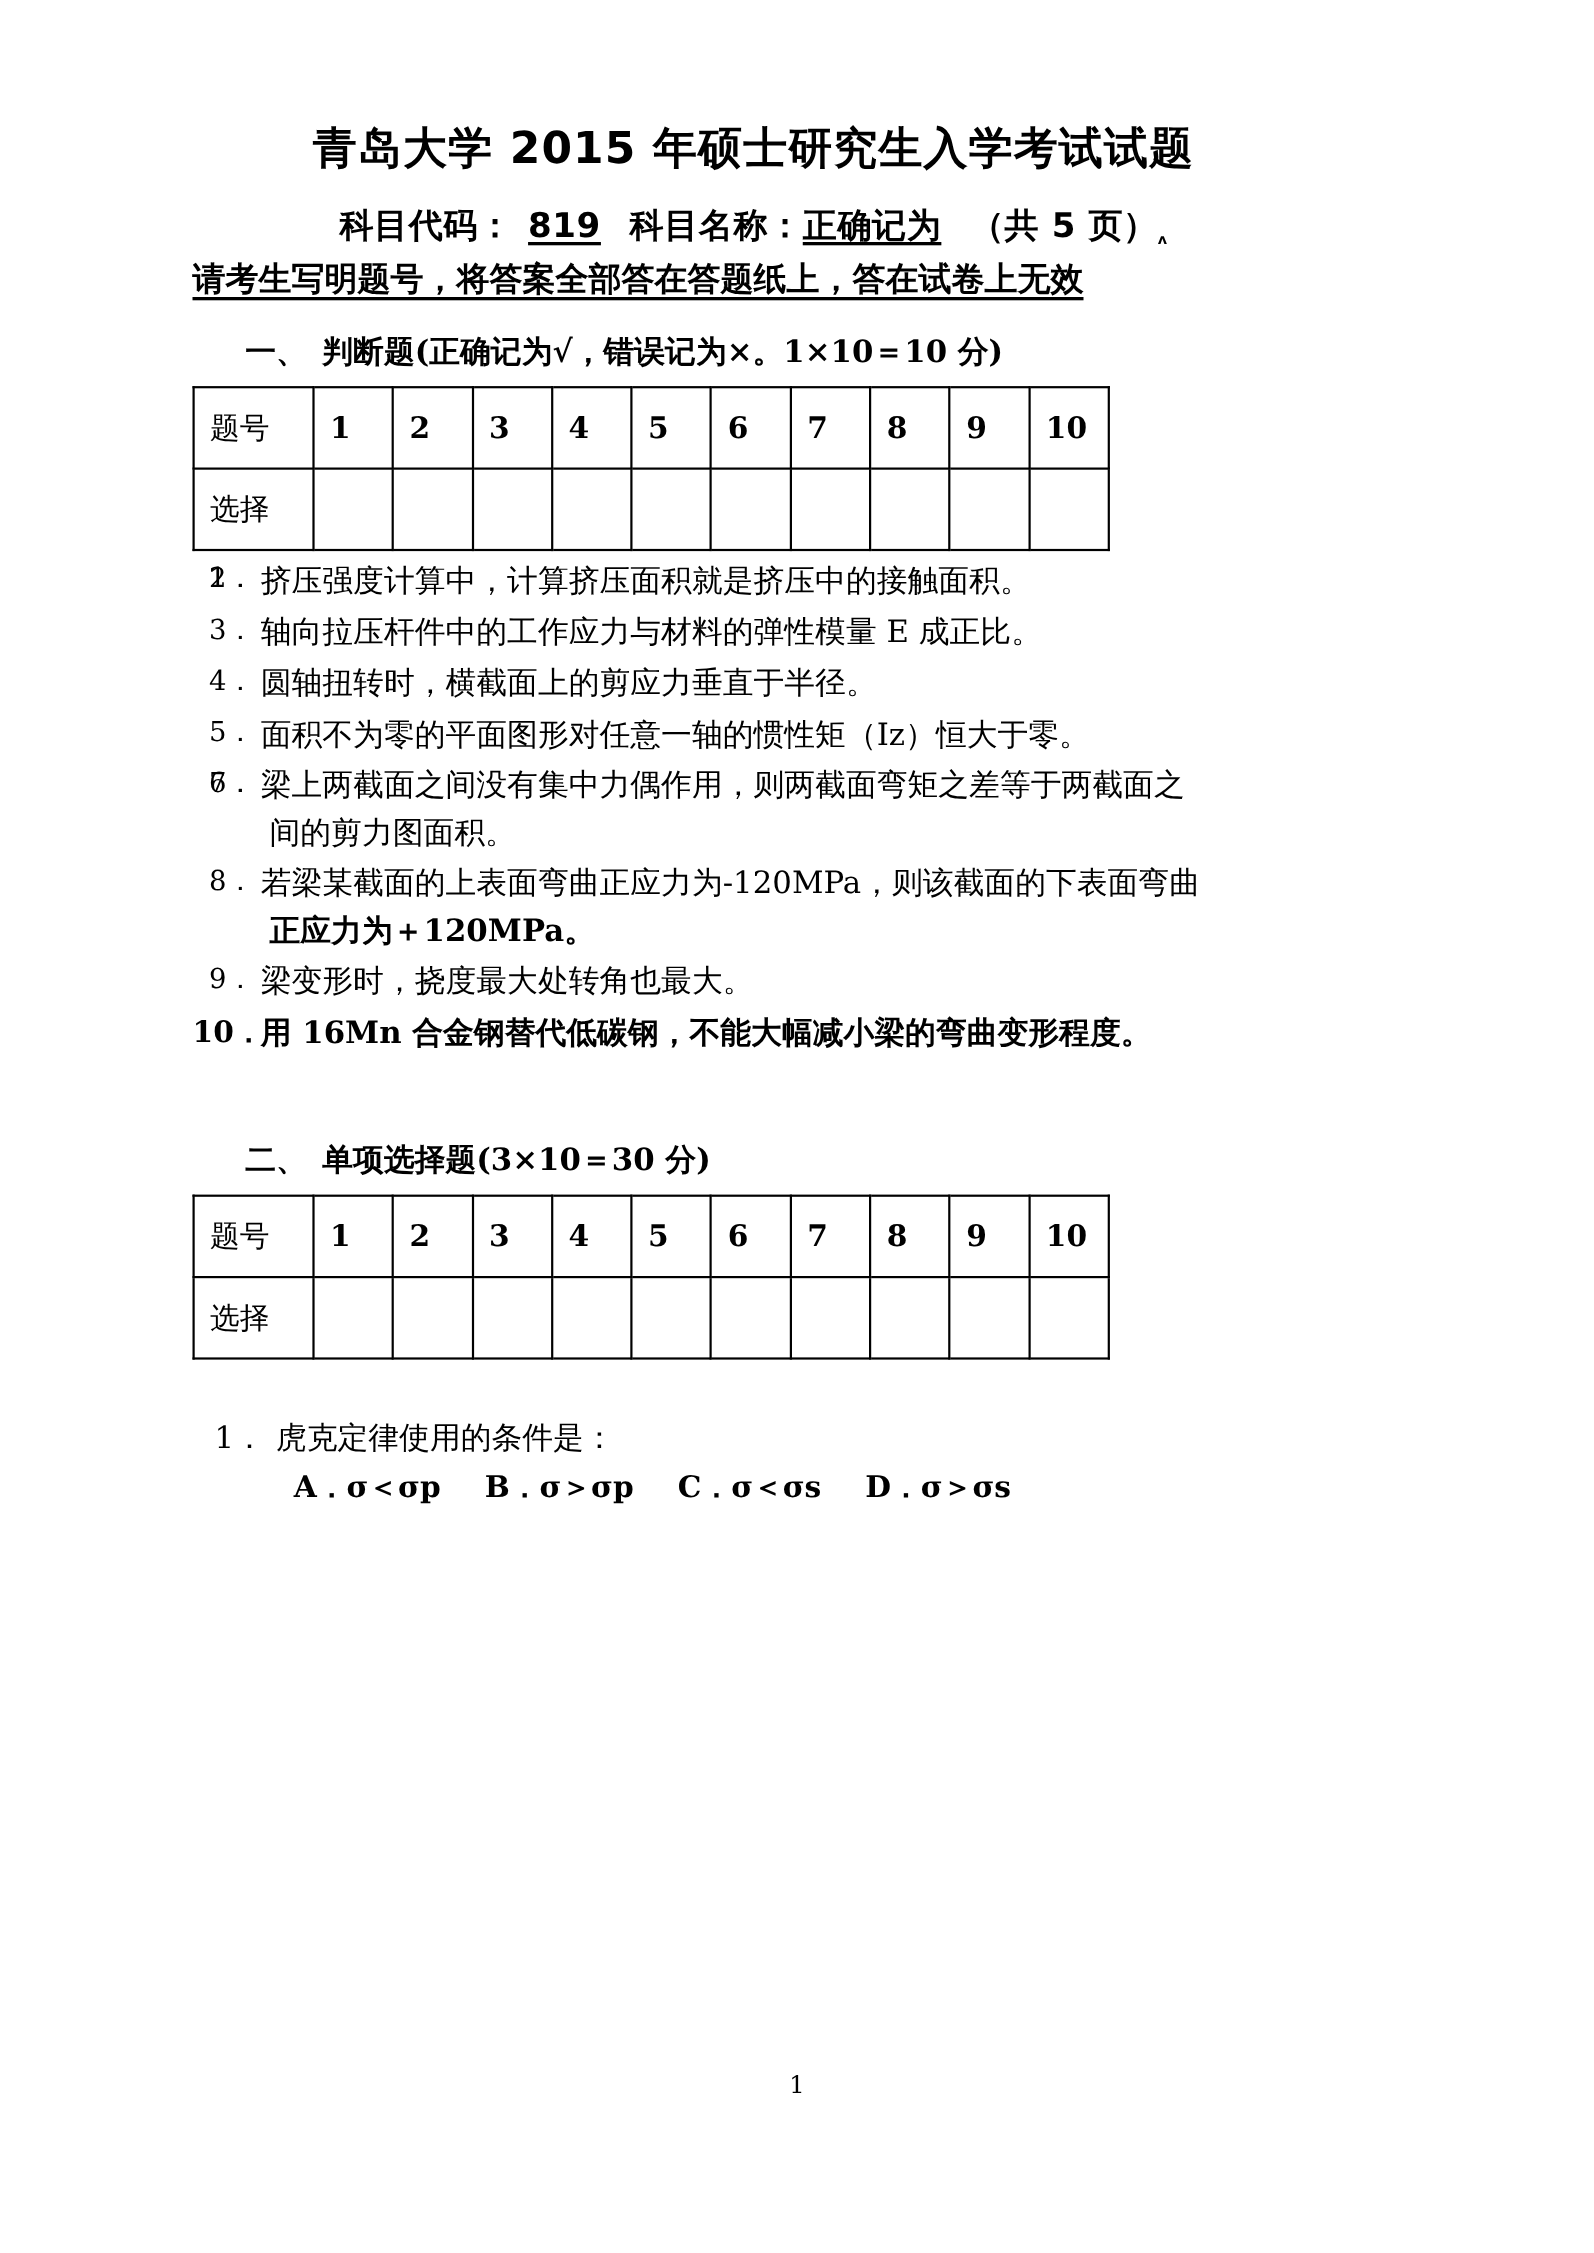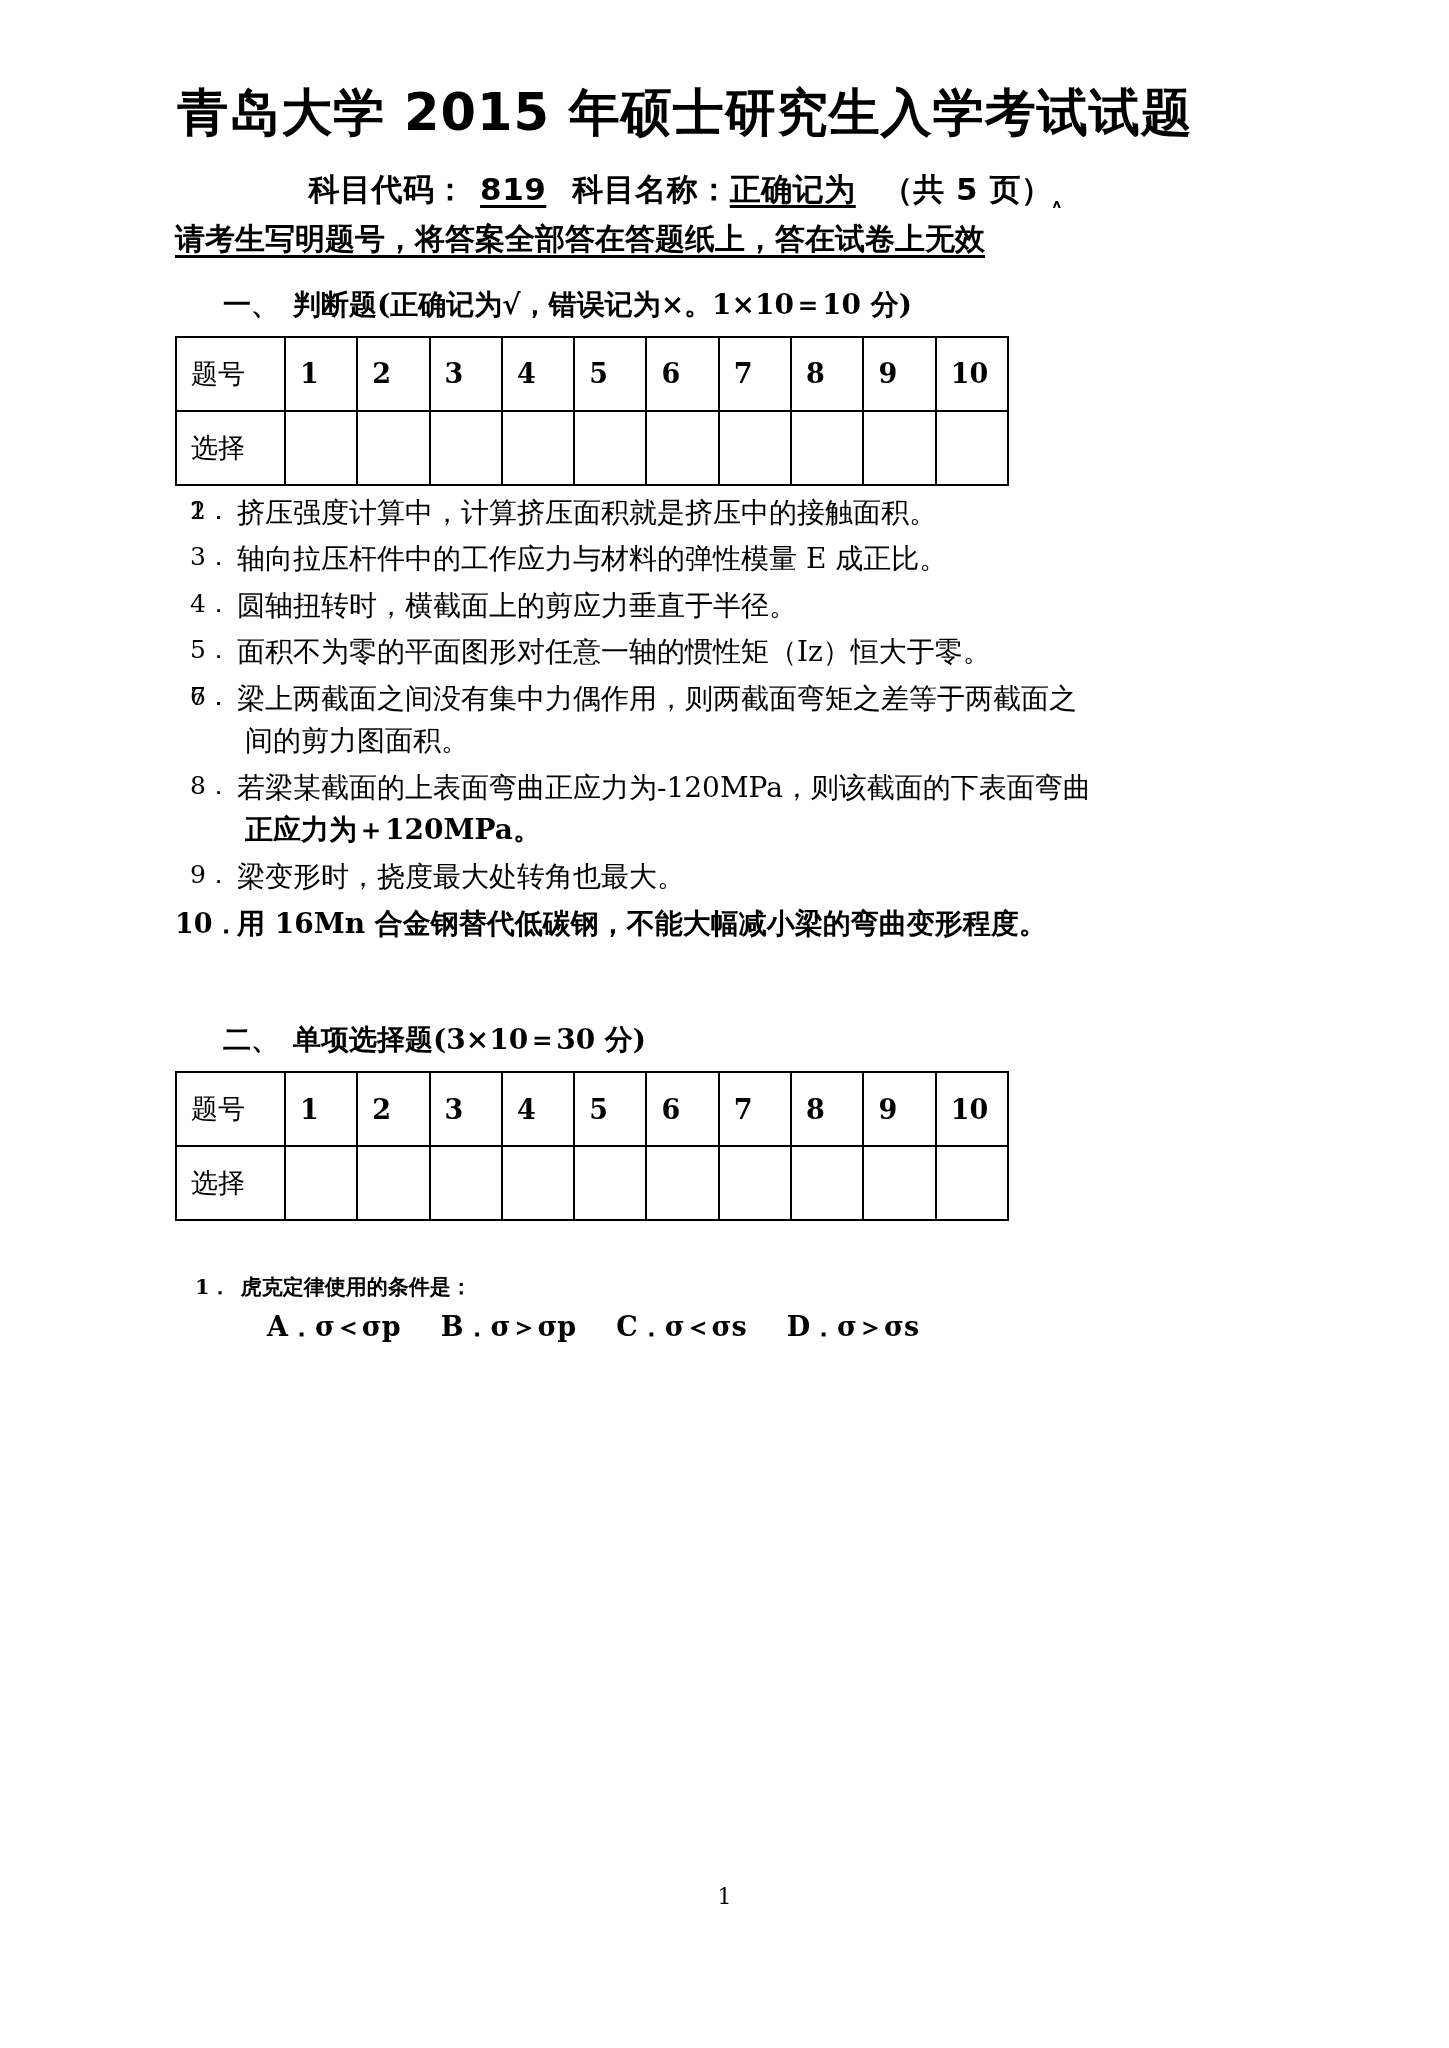--- a/index.html
+++ b/index.html
@@ -26,25 +26,25 @@
   .content {
     position: absolute;
     left: 175px;
     top: 0;
     width: 1100px;
   }
 
   
   .doc-title {
     margin: 0;
-    padding-top: 84px;
+    padding-top: 112px;
     text-align: center;
     font-family: "DejaVu Sans", "Liberation Sans", sans-serif;
     font-weight: bold;
-    font-size: 51px;
+    font-size: 40px;
     letter-spacing: 1px;
     line-height: 1.15;
     width: 1020px;
   }
   .subject-line {
     margin-top: 26px;
     width: 1020px;
     text-align: center;
     font-family: "DejaVu Sans", "Liberation Sans", sans-serif;
     font-weight: bold;
@@ -130,22 +130,22 @@
     text-align: right;
     font-size: 25px;
   }
   ol.tf-list li.wide .idx { font-weight: bold; font-size: 27px; }
   ol.tf-list li .cont2 { display: block; padding-left: 8px; }
   .b { font-weight: bold; }
 
   
   .mc-question {
     margin-top: 52px;
-    font-size: 21px;
-    font-weight: bold;
+    font-size: 28px;
+    font-weight: normal;
     padding-left: 20px;
     font-family: "DejaVu Serif", "Liberation Serif", serif;
   }
   .mc-question .qnum { margin-right: 10px; }
   .mc-options {
     margin-top: 8px;
     padding-left: 92px;
     font-size: 27px;
     font-weight: bold;
     font-family: "DejaVu Serif", "Liberation Serif", serif;

